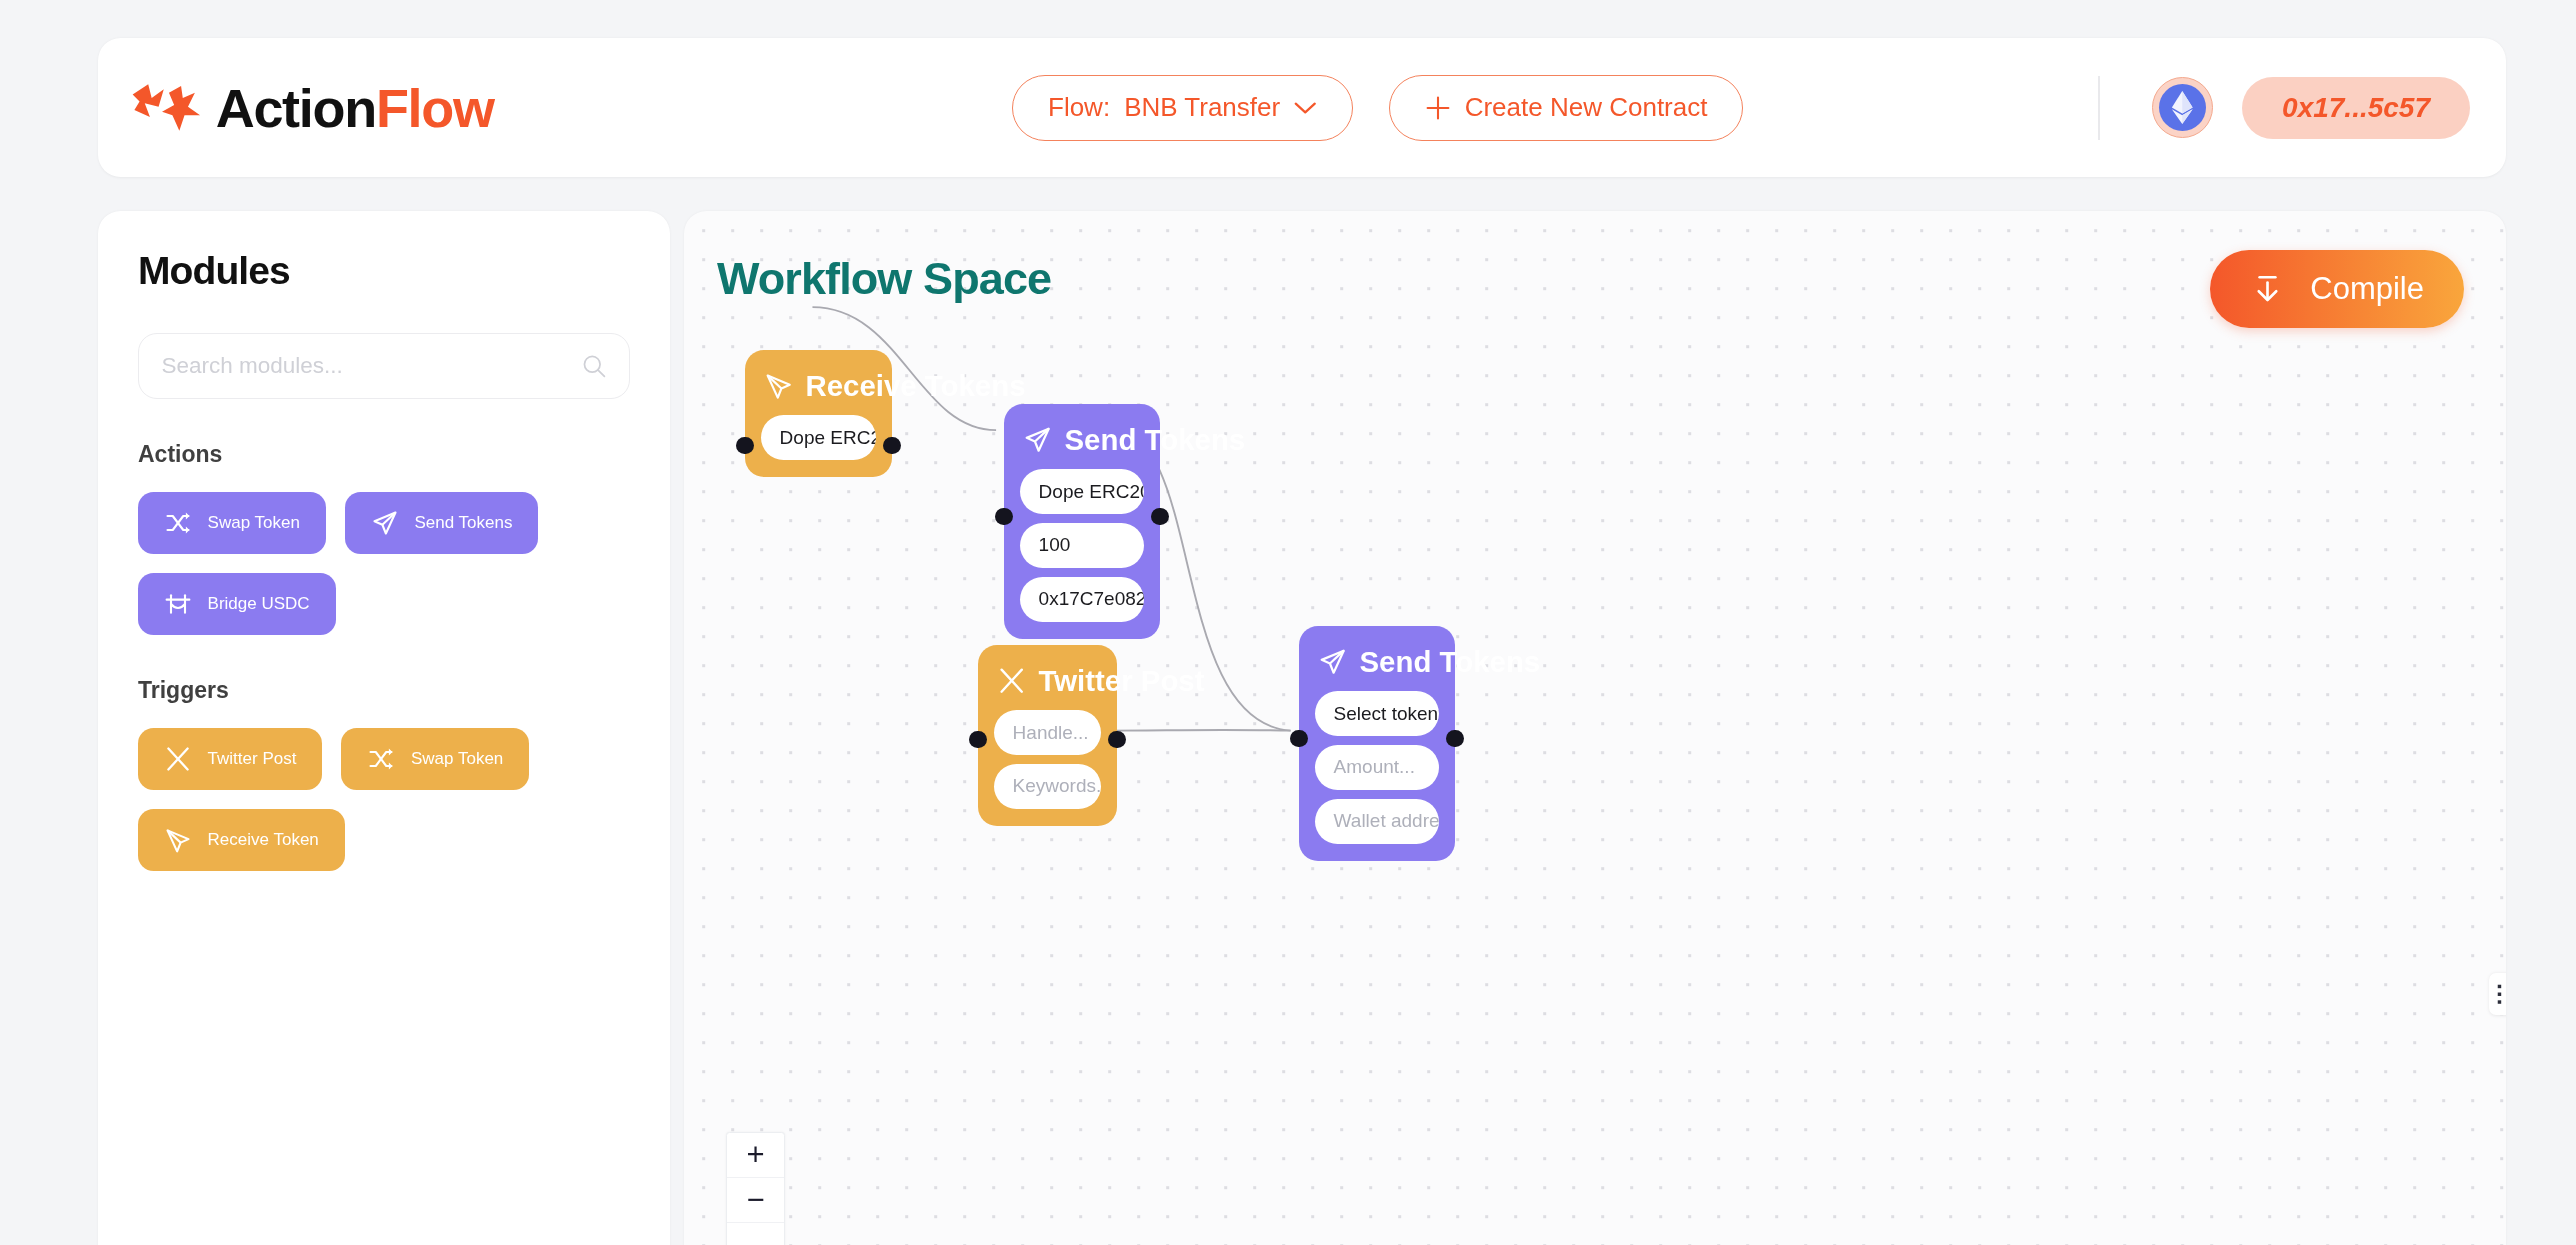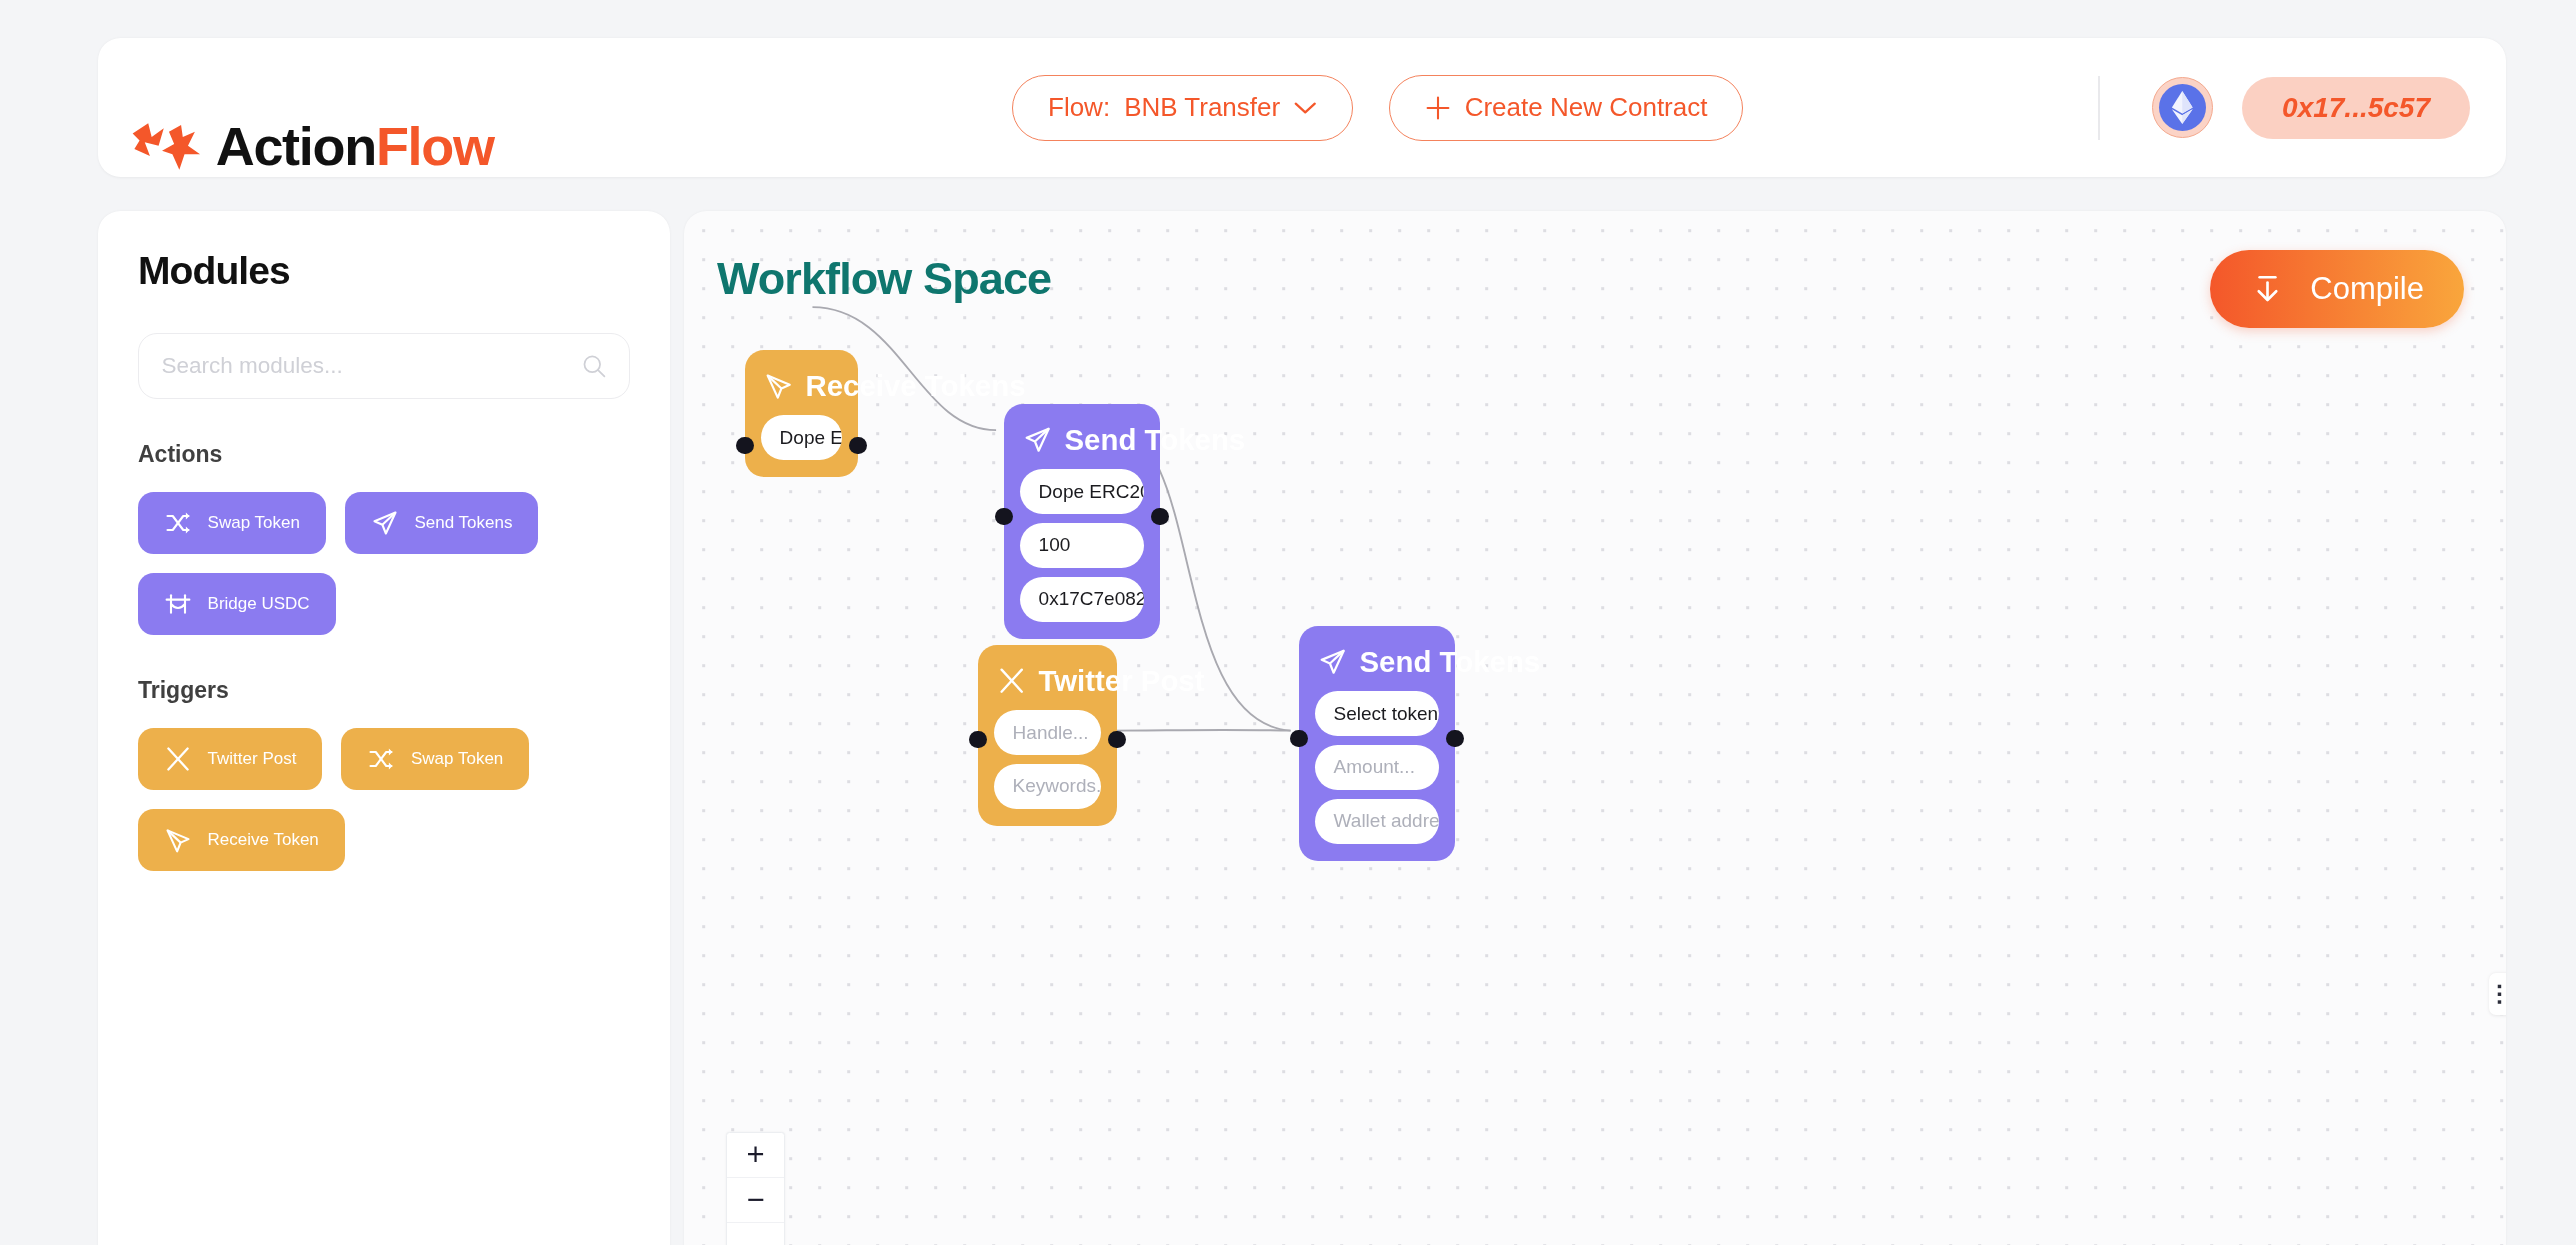--- a/index.html
+++ b/index.html
@@ -8,21 +8,21 @@
     background:#f4f5f7;
     font-family:"Liberation Sans", sans-serif;
     overflow:hidden;
   }
 
   
   .header{
     position:absolute; left:98px; top:38px; width:2408px; height:139px;
     background:#ffffff; border-radius:22.5px;
     box-shadow:0 0.9px 2.6px rgba(0,0,0,.05);
-    display:flex; align-items:flex-end;
+    display:flex; align-items:center;
   }
   .brand{ display:flex; align-items:center; margin-left:26px; }
   .brand-mark{ width:83px; height:61px; margin-right:8.7px; flex:none; }
   .brand-text{ font-size:54px; font-weight:bold; letter-spacing:-1.3px; white-space:nowrap; }
   .brand-text .b1{ color:#111111; }
   .brand-text .b2{ color:#f4572a; }
 
   .header-center{
     position:absolute; left:914px; top:0; height:139px;
     display:flex; align-items:center; gap:36px;
@@ -293,21 +293,21 @@
     </svg>
     <span>Compile</span>
   </div>
 
   <svg class="edges" viewBox="0 0 2103 1195">
     <path d="M148 111 C 250 111, 270 253, 360 253" fill="none" stroke="#a9a9b0" stroke-width="2.2"></path>
     <path d="M495 253 C 600 253, 560 590, 700 600" fill="none" stroke="#a9a9b0" stroke-width="2.2"></path>
     <path d="M478 600 C 560 600, 620 598, 700 600" fill="none" stroke="#a9a9b0" stroke-width="2.2"></path>
   </svg>
 
-  <div class="node amber" style="left:61px; top:139px; width:113px;">
+  <div class="node amber" style="left:61px; top:139px; width:147px;">
     <div class="node-head">
       <svg class="node-ic" viewBox="0 0 32 32">
         <path d="M4 5 L28 15 L19 19 L15 29 Z" fill="none" stroke="#fff" stroke-width="2.4" stroke-linejoin="round"></path>
         <path d="M19 19 L4 5" fill="none" stroke="#fff" stroke-width="2.4"></path>
       </svg>
       <span>Receive Tokens</span>
     </div>
     <div class="field first">
       <span class="val">Dope ERC20</span>
 

